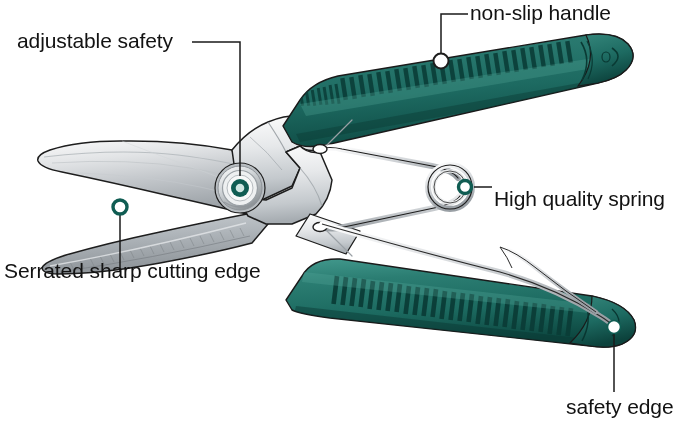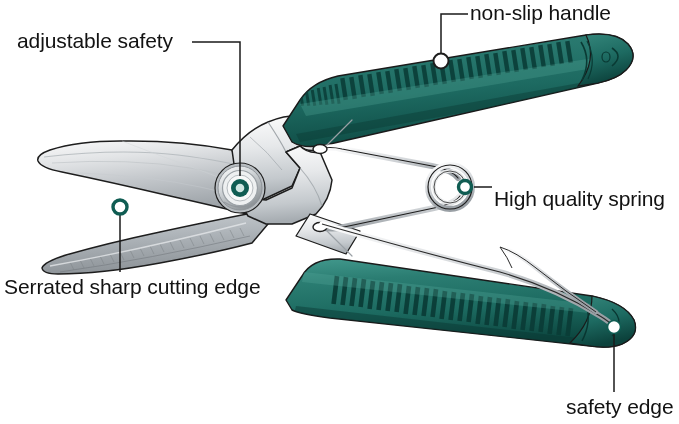--- a/index.html
+++ b/index.html
@@ -30,21 +30,21 @@
     color: #121212;
     font-family: "Liberation Sans", sans-serif;
     font-size: 21px;
     font-weight: 400;
     letter-spacing: -0.1px;
     line-height: 1;
   }
   #lbl-rivets   { left: 17px;  top: 30px; }
   #lbl-handle   { left: 470px; top: 2px;  }
   #lbl-spring   { left: 494px; top: 176px; margin-top: 12px;}
-  #lbl-serrated { left: 4px;   top: 276px; text-align: center;}
+  #lbl-serrated { left: 4px;   top: 260px; text-align: center;}
   #lbl-lock     { left: 566px; top: 396px;}
 </style>
 </head>
 <body>
 
 <div id="stage">
 
   <svg id="art" viewBox="0 0 679 424" xmlns="http://www.w3.org/2000/svg">
     <defs>
       <linearGradient id="steelUp" x1="0" y1="0" x2="0.35" y2="1">

